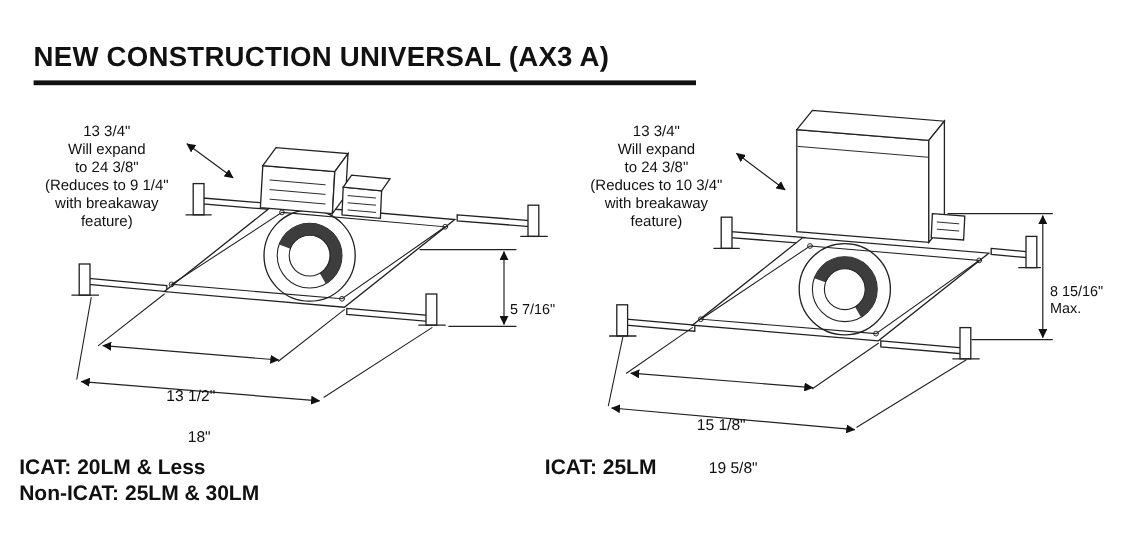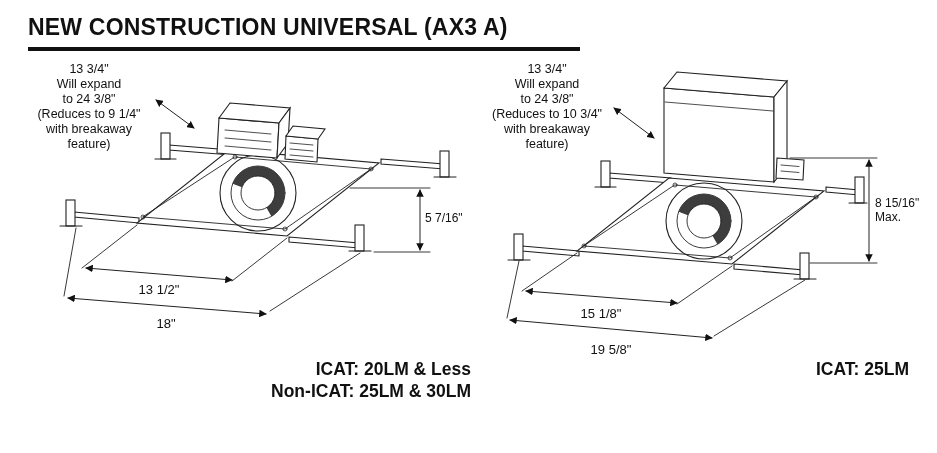--- a/index.html
+++ b/index.html
@@ -1,38 +1,38 @@
 <!DOCTYPE html>
 <html><head>
 <meta charset="utf-8">
 <style>
   html,body { margin:0; padding:0; }
   body {
     width:937px; height:453px; position:relative; overflow:hidden;
     background:#ffffff; color:#111;
     font-family:"Liberation Sans", sans-serif;
   }
-  .abs { position:absolute; }
+  .abs { position:absolute;margin-top:20px; }
   .page-title {
     left:28px; top:14px; font-size:23px; font-weight:bold; letter-spacing:.2px;
   }
   .title-rule { left:28px; top:47px; width:552px; height:4px; background:#111; }
   .fig { top:58px; width:455px; height:302px; }
   .fig-left { left:16px; }
   .fig-right { left:474px; }
   .fig svg { position:absolute; left:0; top:0; }
   .note {
     white-space:pre-line; text-align:center;
     font-size:12.5px; line-height:15px; color:#111;
   }
   .dim { font-size:13px; color:#111; }
   .dim.center { text-align:center; }
   .dim.small { font-size:12px; line-height:14px; white-space:pre-line; }
   .caption {
-    top:358px; width:455px; text-align:right; font-weight:bold;
+    top:358px; width:455px; text-align:left; font-weight:bold;
     font-size:17.5px; line-height:22px; white-space:pre-line;
   }
   .caption-left { left:16px; }
   .caption-right { left:454px; }
 </style>
 </head>
 <body>
 
 <div class="abs page-title">NEW CONSTRUCTION UNIVERSAL (AX3 A)</div>
 <div class="abs title-rule"></div>

